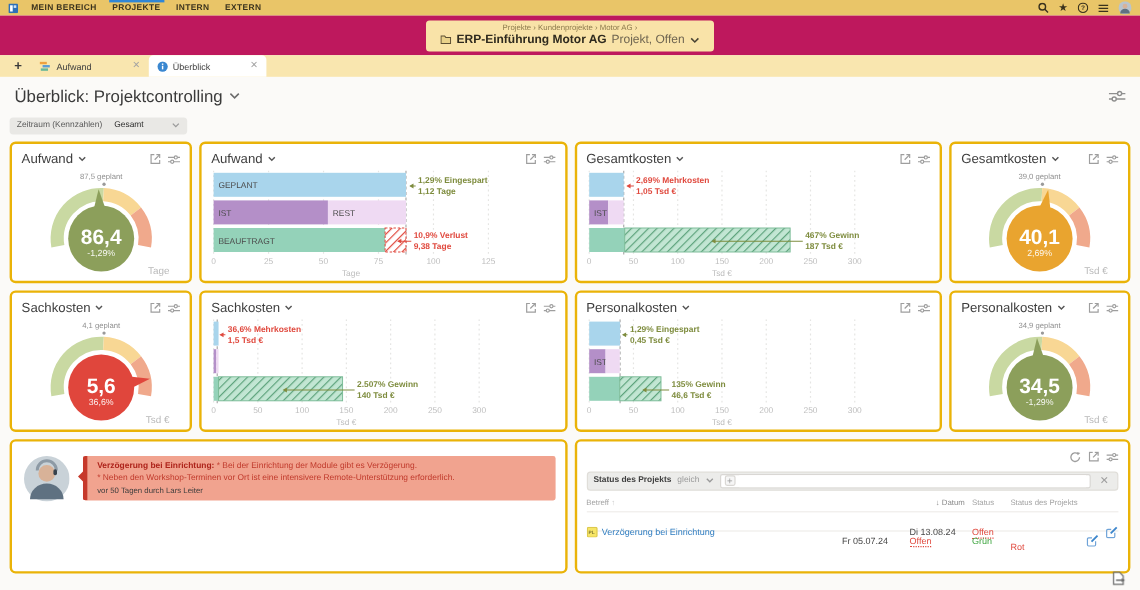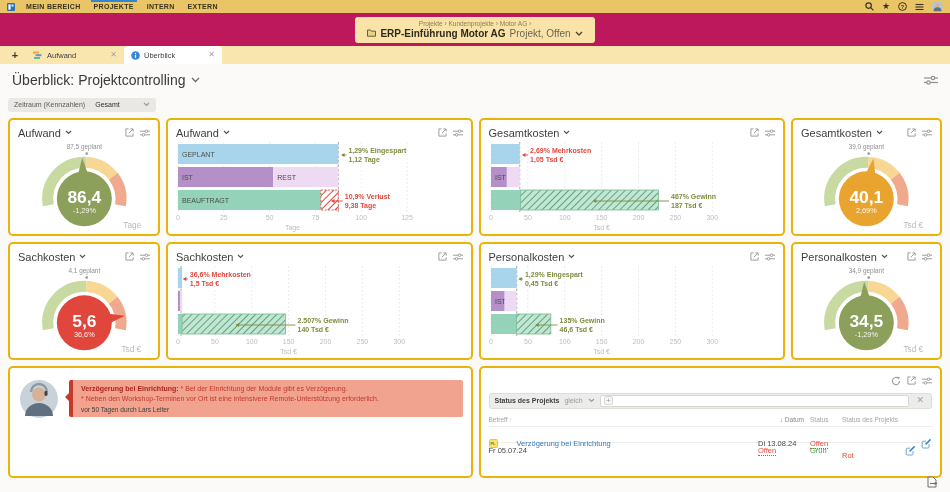--- a/index.html
+++ b/index.html
@@ -68,23 +68,23 @@
   .afilter .op{color:#9a9a9a}
   .inputwrap{flex:1;height:12px;background:#fff;border:1px solid #d9d7d4;border-radius:2px;display:flex;align-items:center;padding:0 3px;gap:3px}
   .plusbox{font-size:8px;color:#9a9a9a;border:1px solid #d9d7d4;border-radius:2px;width:9px;height:9px;line-height:8px;text-align:center;background:#f6f6f6;cursor:pointer}
   .inputwrap input{flex:1;border:none;outline:none;font-size:7px;height:10px;font-family:"Liberation Sans",sans-serif}
   .clear-x{color:#9e9e9e;font-size:9px;line-height:9px;cursor:pointer;padding:0 2px}
   .thead,.trow{display:grid;grid-template-columns:1fr 52px 32px 74px 16px;align-items:center}
   .thead{height:13px;font-size:6.5px;color:#a3a3a3}
   .thead .h-date{text-align:right;padding-right:6px;color:#8a8a8a}
   .sort-asc{color:#c8c8c8}
   .trow{height:16px;border-top:1px solid #efedea;font-size:7.5px}
-  .subject{display:flex;gap:19px;color:#2e7cc0;cursor:pointer;white-space:nowrap;overflow:hidden}
+  .subject{display:flex;gap:4px;color:#2e7cc0;cursor:pointer;white-space:nowrap;overflow:hidden}
   .badge-pl{flex:none;width:9px;height:9px;background:#f6e566;border:1px solid #ddc94e;border-radius:1.5px;font-size:4px;font-weight:700;color:#7a7431;display:flex;align-items:center;justify-content:center}
-  .cell-date{color:#474747;text-align:left;padding-right:18px;white-space:nowrap}
+  .cell-date{color:#474747;text-align:right;padding-right:18px;white-space:nowrap}
   .cell-status span{color:#e0493e;border-bottom:1px dotted #e0493e;cursor:pointer}
   .cell-pstat{font-weight:400}
   .edit-btn{cursor:pointer;display:flex;justify-content:flex-end}
 
   .corner{position:fixed;right:12px;bottom:4px;cursor:pointer}
 </style>
 </head>
 <body>
 
 <div class="topbar">

